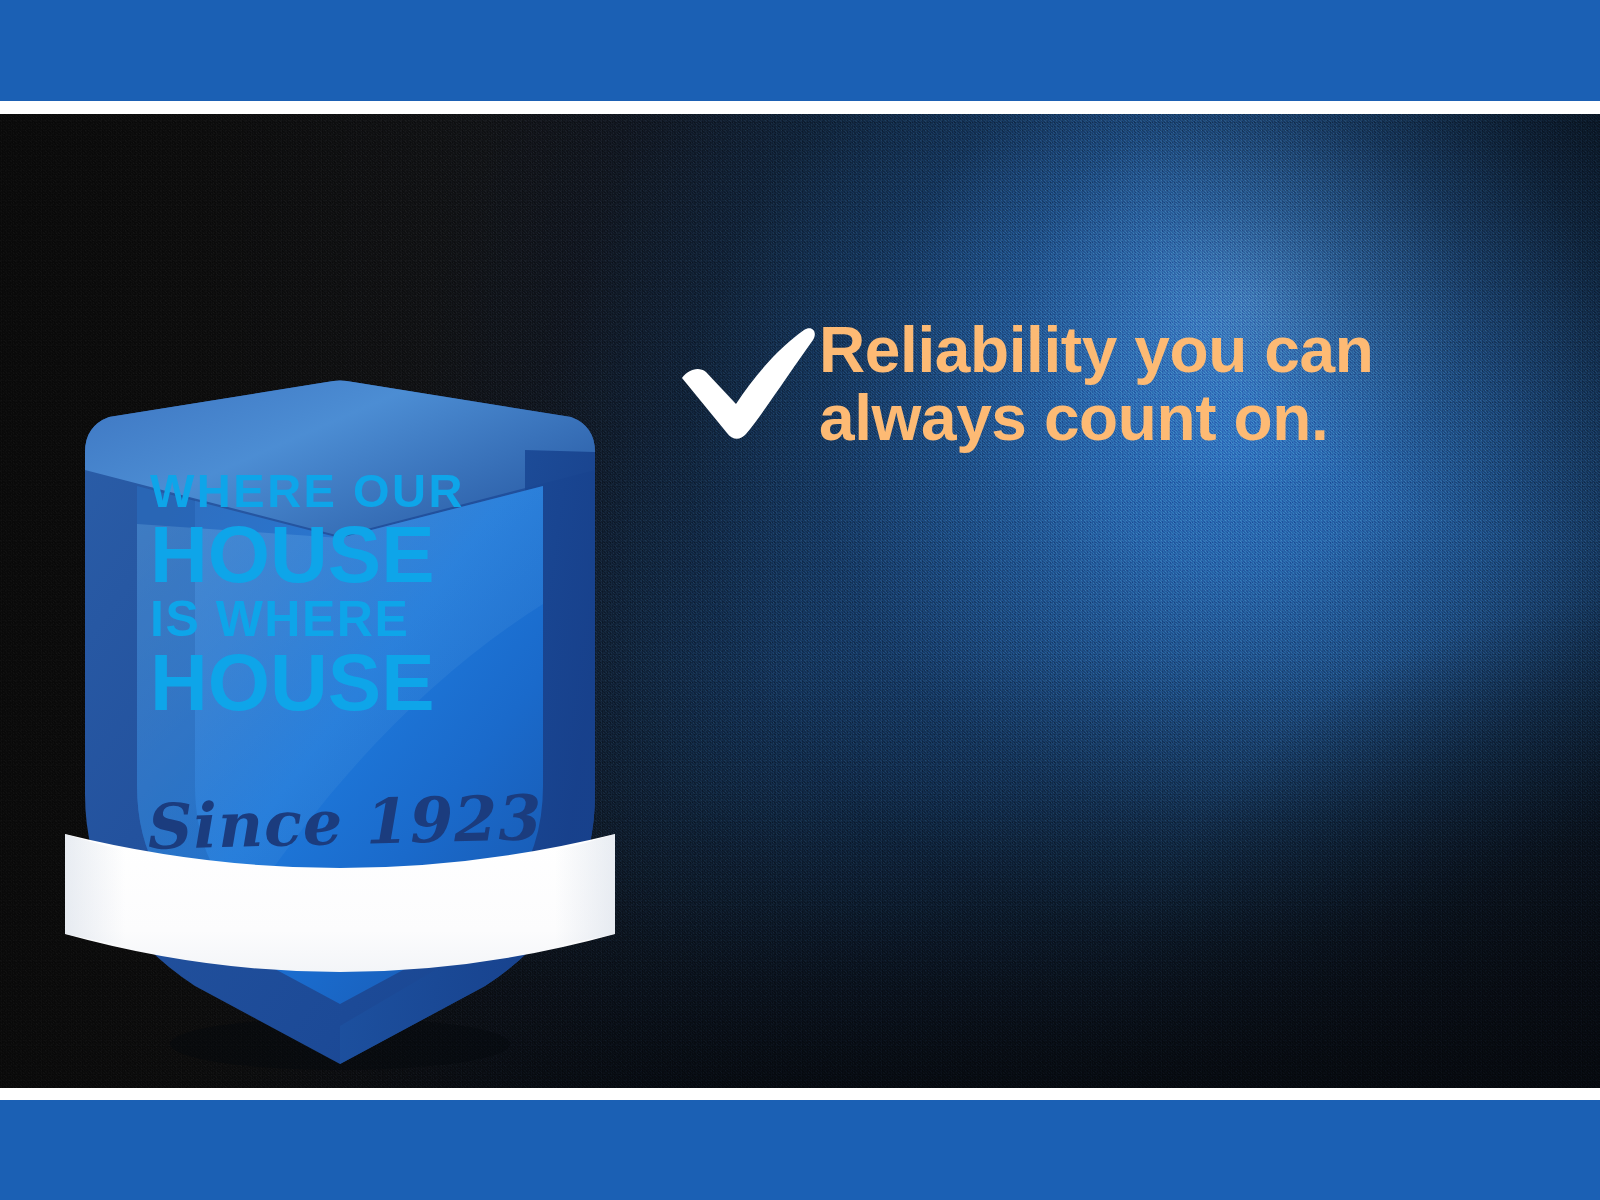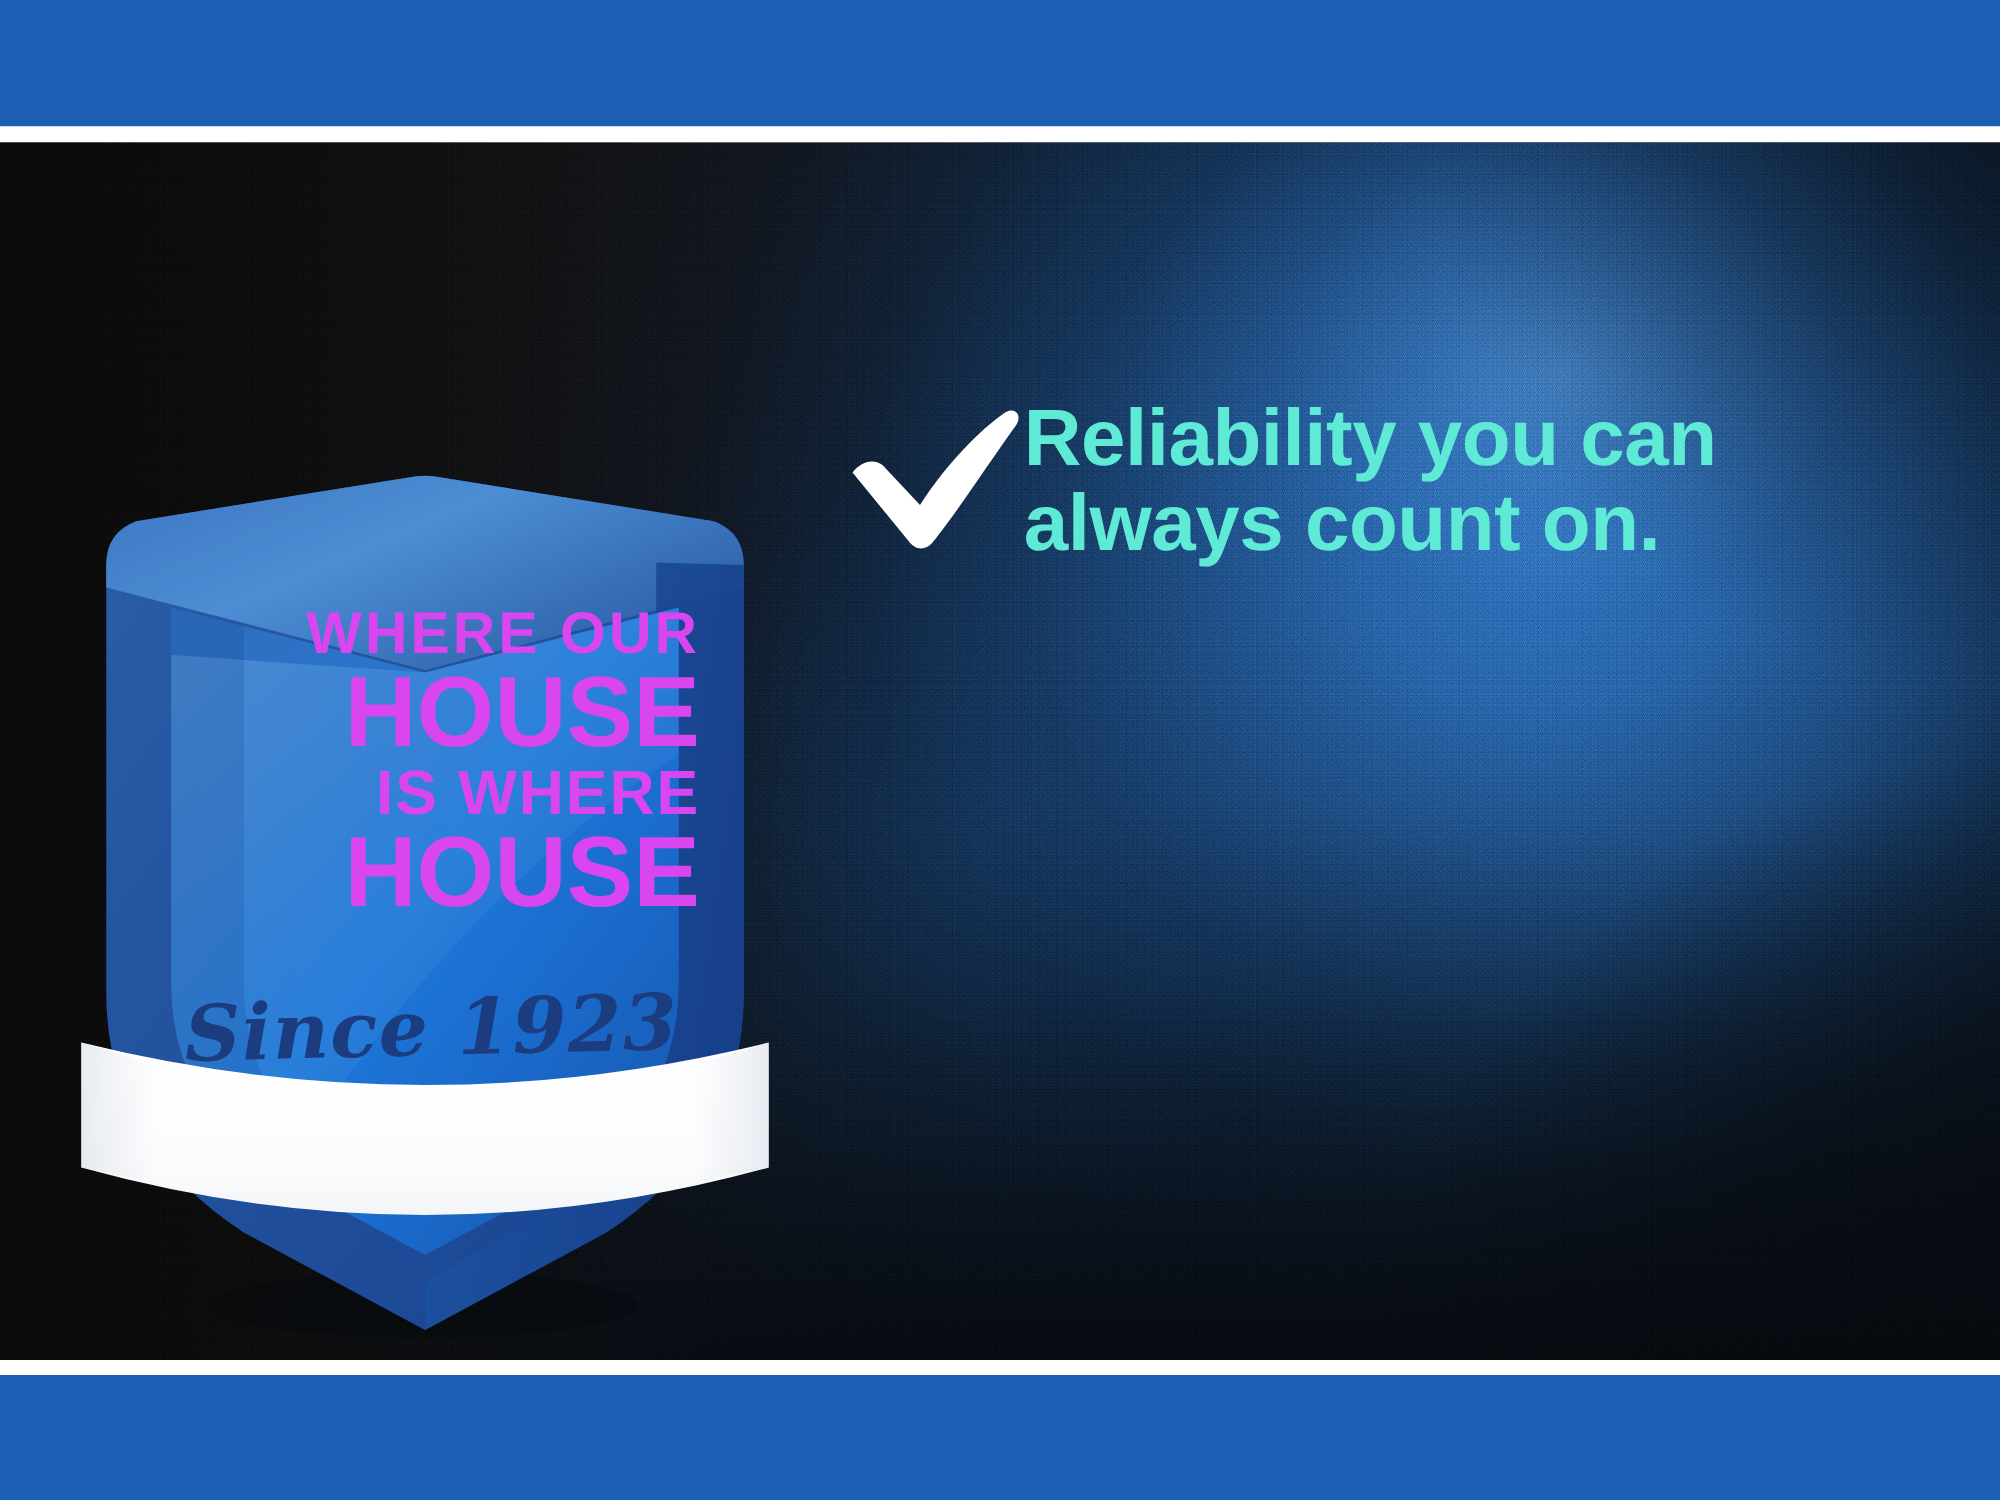--- a/index.html
+++ b/index.html
@@ -157,24 +157,24 @@
     top: 160px;
     width: 570px;
     height: 800px;
   }
   .shield-svg { position: absolute; left: 0; top: 0; }
 
   
   .shield-words {
     position: absolute;
     left: 95px;
-    top: 210px;
+    top: 195px;
     width: 410px;
-    text-align: right;
-    color: #d946ef;
+    text-align: left;
+    color: #0ea5e9;
     line-height: 0.92;
     letter-spacing: 0.5px;
   }
   .w-line {
     display: block;
     font-weight: 700;
     white-space: nowrap;
   }
   .w-where { font-size: 47px; letter-spacing: 2.5px; margin-bottom: 6px; }
   .w-house1 { font-size: 80px; letter-spacing: 0px; margin-bottom: 4px; }
@@ -222,21 +222,21 @@
     width: 145px;
     height: 120px;
     position: relative;
   }
   .bullet.b0 .check-wrap { margin-left: 14px; }
   .bullet.b1 .check-wrap { margin-left: 18px; }
   .bullet.b2 .check-wrap { margin-left: 14px; }
 
   .bullet-text {
     flex: 1 1 auto;
-    color: #5eead4;
+    color: #fdba74;
     font-weight: 700;
     font-size: 64px;
     line-height: 1.065;
     letter-spacing: -0.4px;
     white-space: pre-line;
     margin-top: -4px;
   }
   .bullet.b1 .bullet-text { font-size: 61px; margin-left: 6px; }
   .bullet.b2 .bullet-text { font-size: 61px; margin-left: 2px; }
 </style>

